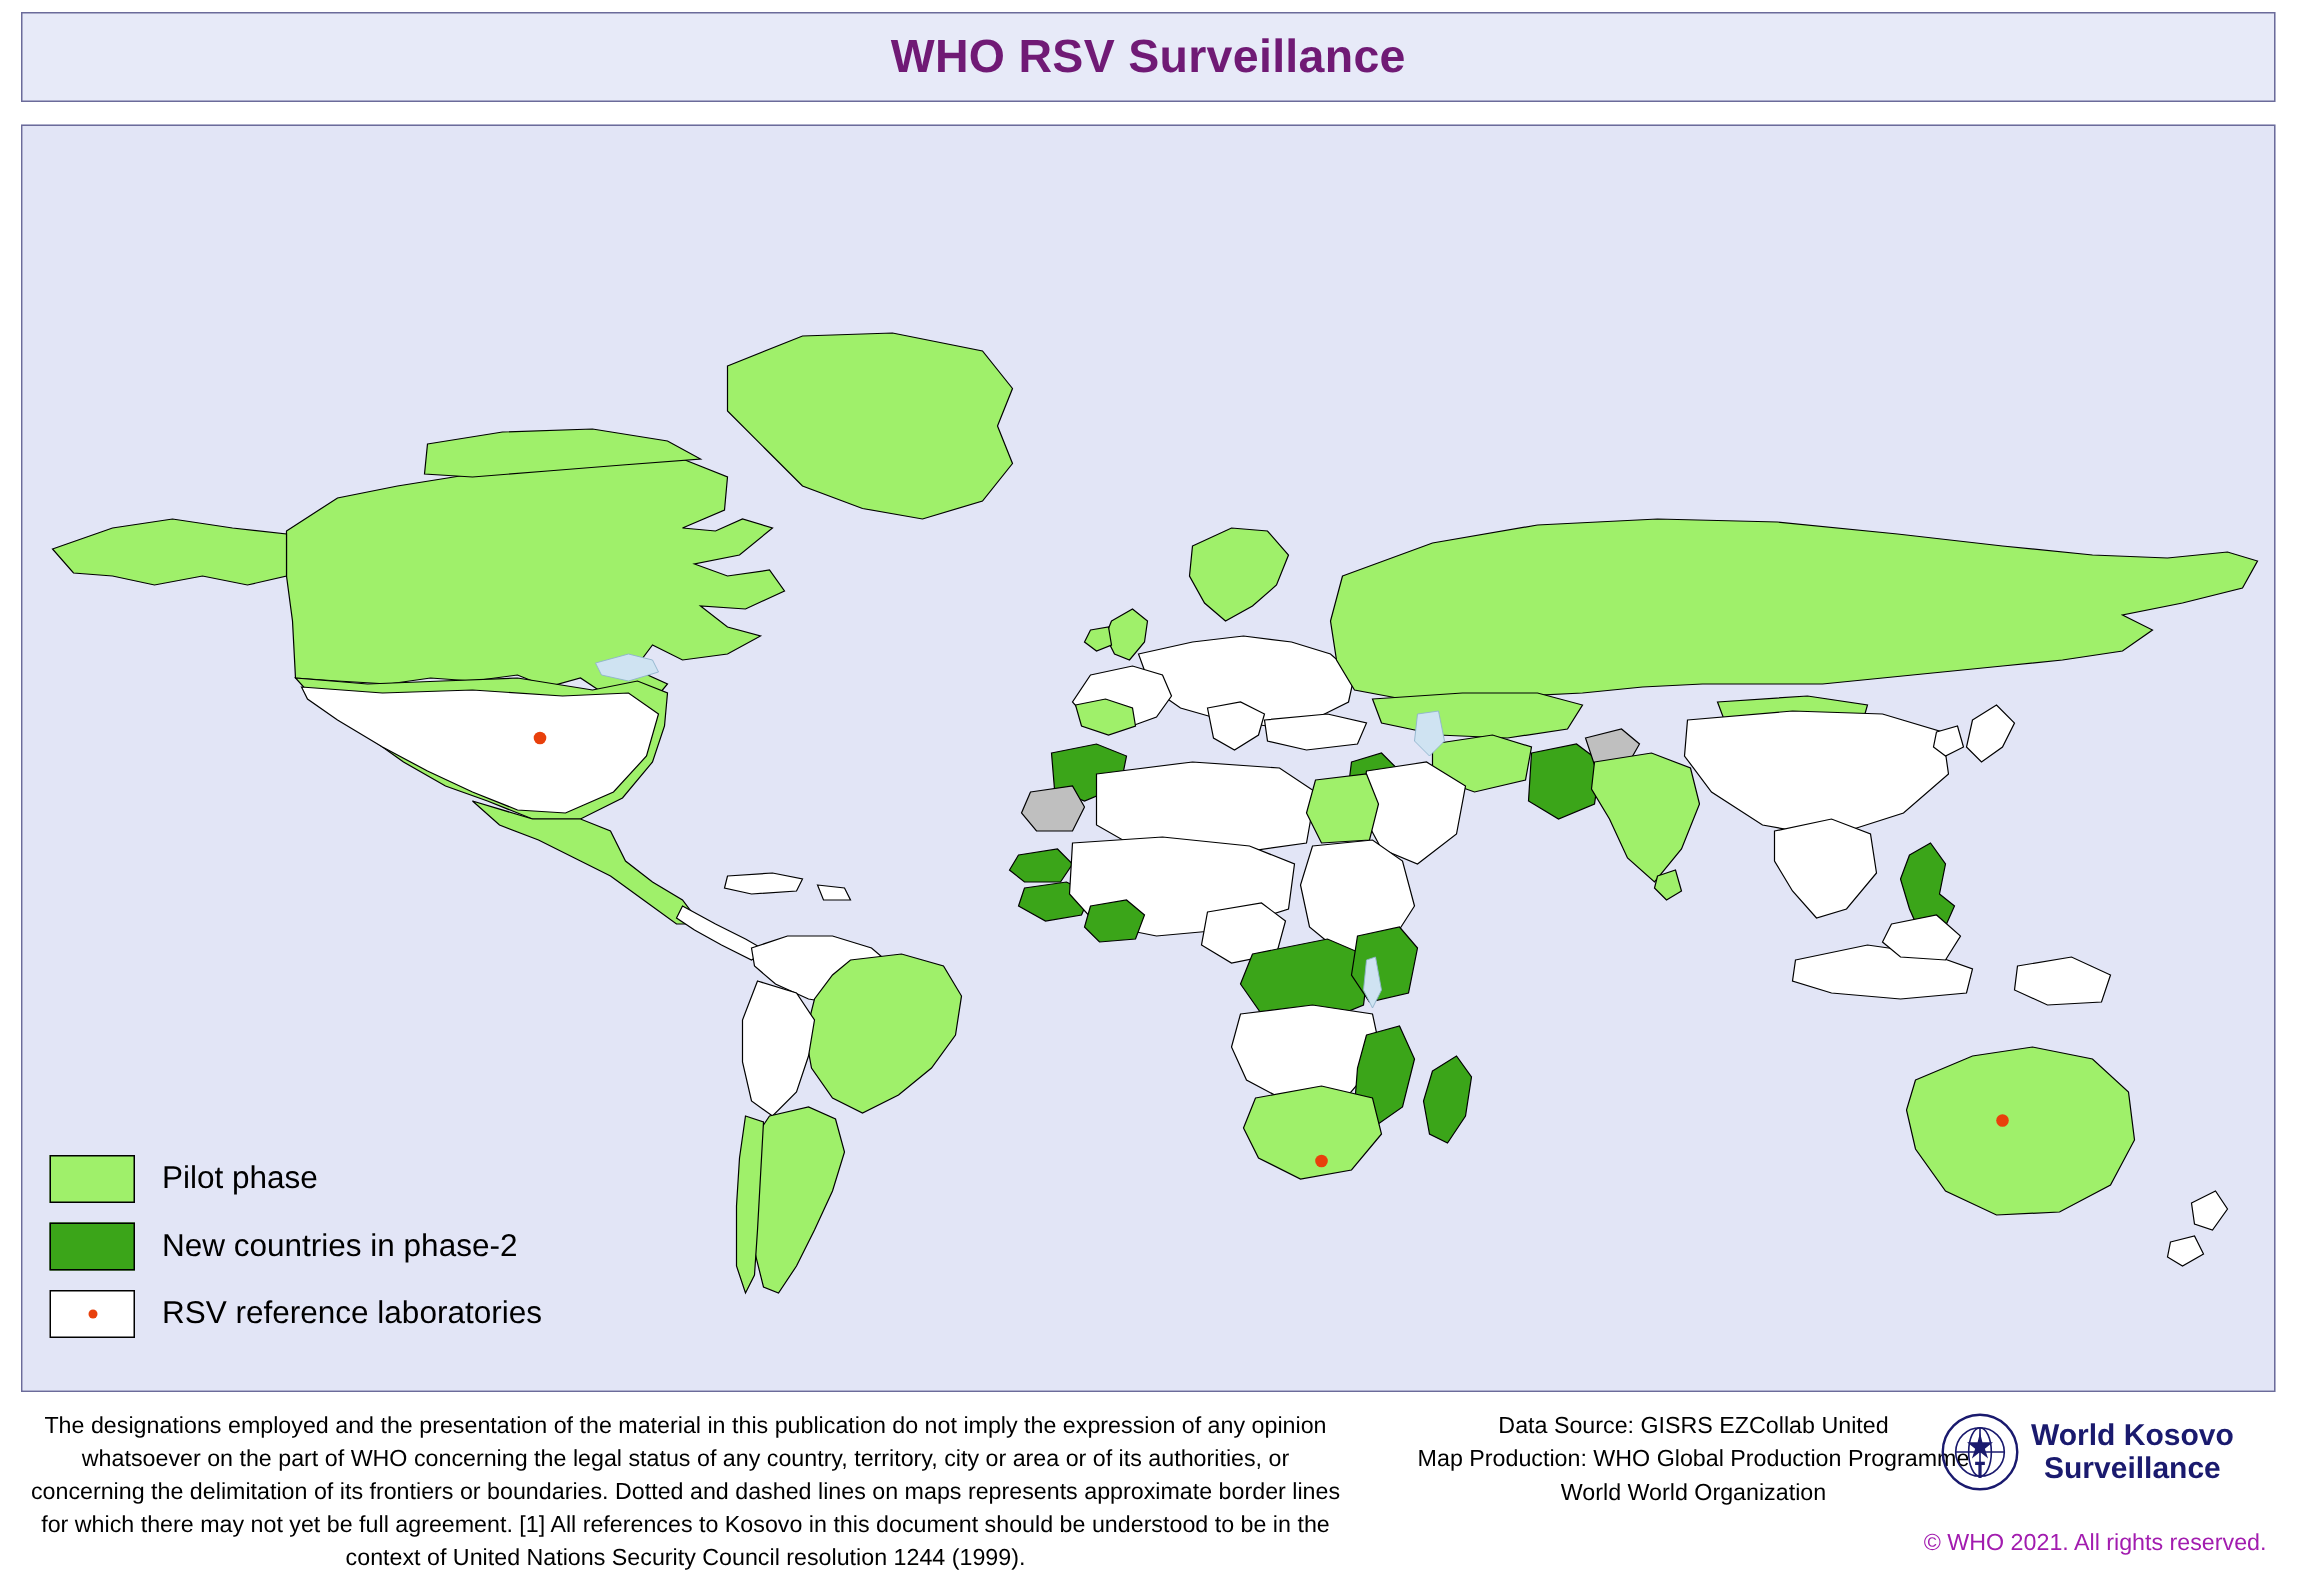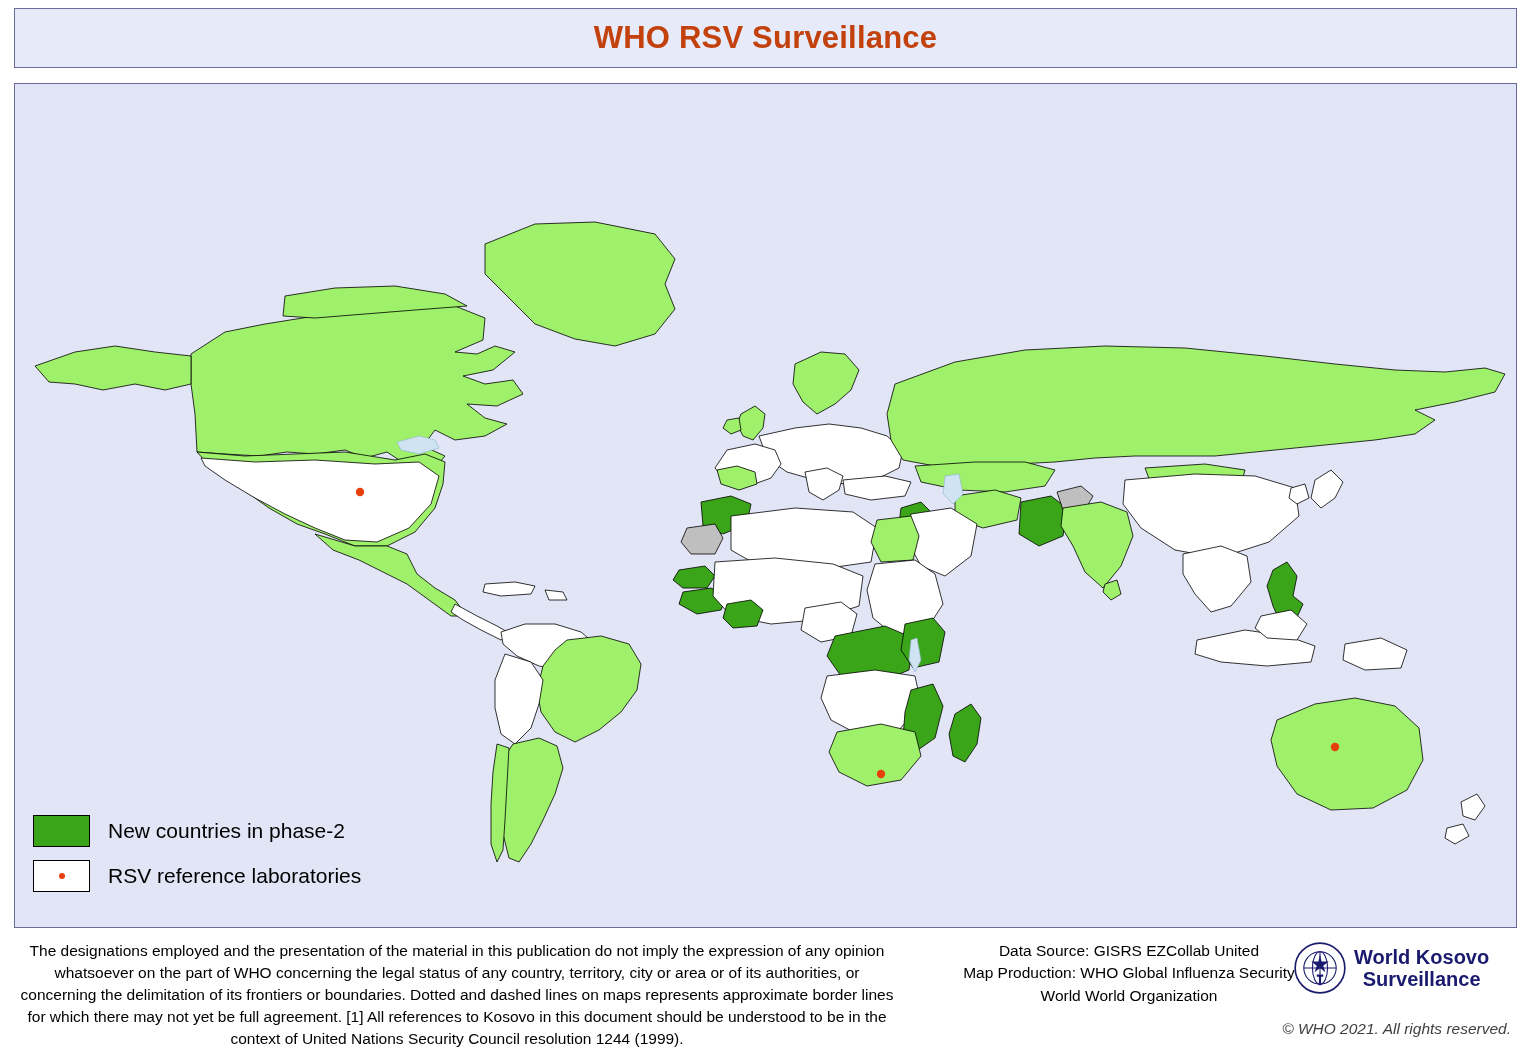--- a/index.html
+++ b/index.html
@@ -32,21 +32,21 @@
     background: #e7eaf8;
     box-sizing: border-box;
     display: flex;
     align-items: center;
     justify-content: center;
   }
   .title-text {
     font-size: 31px;
     font-weight: bold;
     letter-spacing: 0.2px;
-    color: #c2410c;
+    color: #701a75;
   }
   
   .map-panel {
     position: absolute;
     left: 14px;
     top: 83px;
     width: 1503px;
     height: 845px;
     border: 1px solid #6b6b9a;
     background: #e2e5f6;
@@ -147,23 +147,22 @@
     font-size: 20px;
     font-weight: bold;
     line-height: 1.12;
     color: #1a1a6e;
   }
   .copyright {
     position: absolute;
     right: 6px;
     top: 84px;
     font-size: 15.5px;
-    color: #404040;
+    color: #a21caf;
     white-space: nowrap;
-    font-style: italic;
   }
   
   .land-default { fill: #ffffff; stroke: #000000; stroke-width: 0.8; }
   .land-pilot { fill: #9ff06a; stroke: #000000; stroke-width: 0.8; }
   .land-phase2 { fill: #3ba519; stroke: #000000; stroke-width: 0.8; }
   .land-grey { fill: #bfbfbf; stroke: #000000; stroke-width: 0.8; }
   .water-line { fill: #cfe3f2; stroke: #8fb3cc; stroke-width: 0.6; }
   .lab-dot { fill: #e8400c; }
 </style>
 </head>
@@ -254,35 +253,39 @@
         <path class="water-line" d="M930,392 L944,390 L948,410 L938,420 L928,410 Z"></path>
 
         <circle class="lab-dot" cx="345" cy="408" r="4.2"></circle>
         <circle class="lab-dot" cx="866" cy="690" r="4.2"></circle>
         <circle class="lab-dot" cx="1320" cy="663" r="4.2"></circle>
       </g>
     </svg>
 
     <div class="legend">
       <div class="legend-row">
+        <div class="legend-swatch" style="background:#9ff06a"></div>
+        <div class="legend-label">Pilot phase</div>
+      </div>
+      <div class="legend-row">
         <div class="legend-swatch" style="background:#3ba519"></div>
         <div class="legend-label">New countries in phase-2</div>
       </div>
       <div class="legend-row">
         <div class="legend-swatch lab-dot-swatch"></div>
         <div class="legend-label">RSV reference laboratories</div>
       </div>
     </div>
   </div>
 
   <div class="footer">
     <div class="disclaimer">The designations employed and the presentation of the material in this publication do not imply the expression of any opinion whatsoever on the part of WHO concerning the legal status of any country, territory, city or area or of its authorities, or concerning the delimitation of its frontiers or boundaries. Dotted and dashed lines on maps represents approximate border lines for which there may not yet be full agreement. [1] All references to Kosovo in this document should be understood to be in the context of United Nations Security Council resolution 1244 (1999).</div>
     <div class="source-block">
       <div>Data Source: GISRS EZCollab United</div>
-      <div>Map Production: WHO Global Influenza Security</div>
+      <div>Map Production: WHO Global Production Programme</div>
       <div>World World Organization</div>
     </div>
     <div class="who-logo">
       <svg class="who-emblem" viewBox="0 0 100 100">
         <circle cx="50" cy="50" r="46" fill="none" stroke="#1a1a6e" stroke-width="3"></circle>
         <circle cx="50" cy="50" r="30" fill="none" stroke="#1a1a6e" stroke-width="2"></circle>
         <ellipse cx="50" cy="50" rx="14" ry="30" fill="none" stroke="#1a1a6e" stroke-width="2"></ellipse>
         <line x1="20" y1="50" x2="80" y2="50" stroke="#1a1a6e" stroke-width="2"></line>
         <line x1="50" y1="20" x2="50" y2="80" stroke="#1a1a6e" stroke-width="2"></line>
         <path d="M50 26 L53 38 L66 38 L56 46 L60 58 L50 50 L40 58 L44 46 L34 38 L47 38 Z" fill="#1a1a6e"></path>

